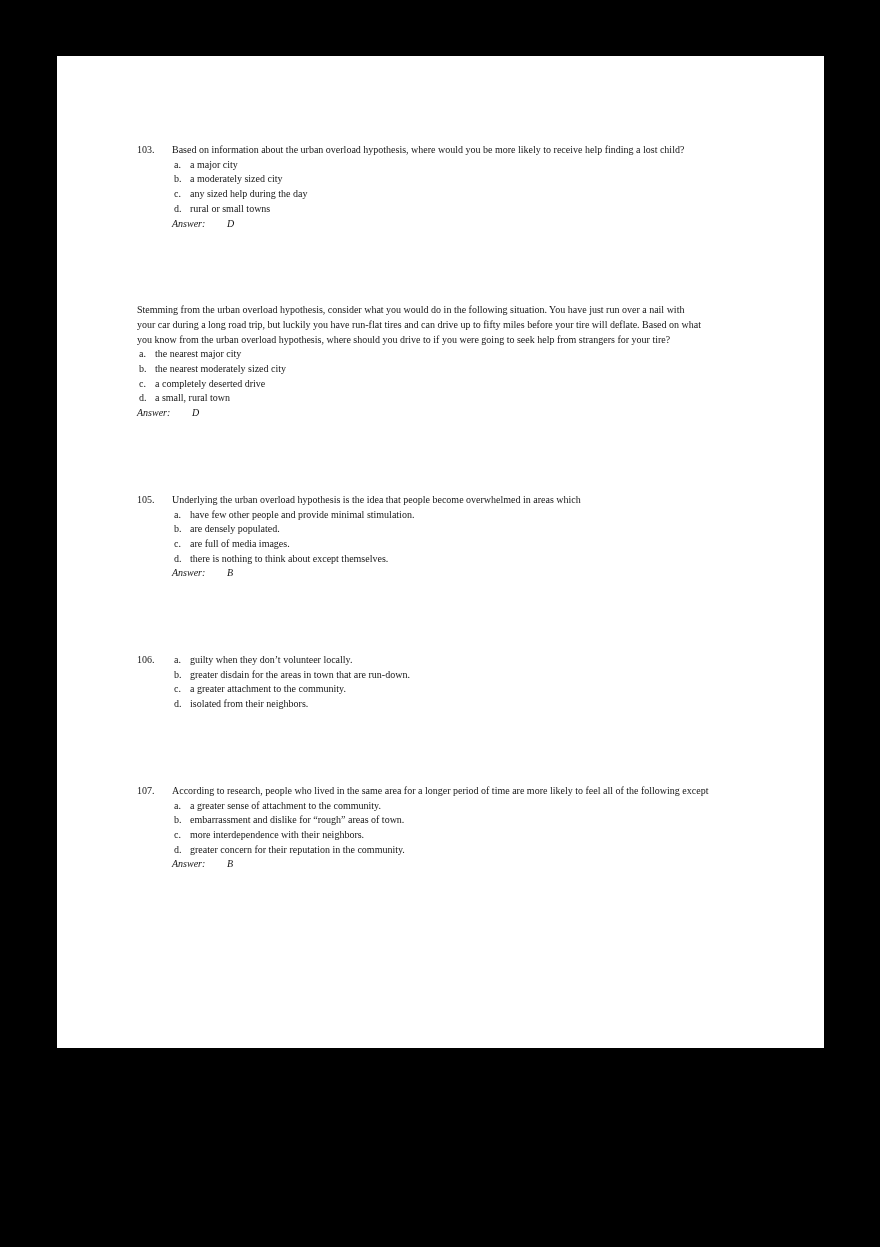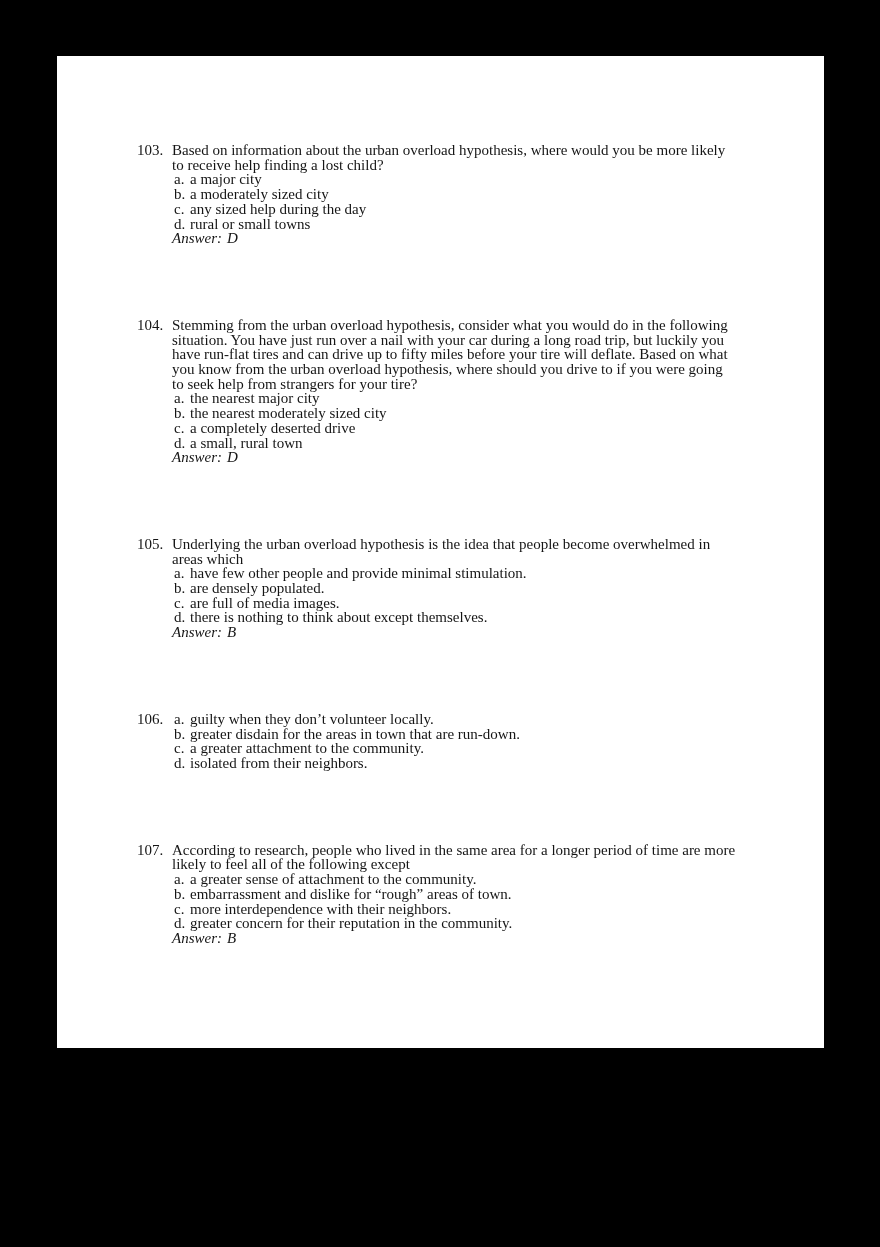--- a/index.html
+++ b/index.html
@@ -22,21 +22,21 @@
   }
   .content {
     position: absolute;
     left: 80px;
     top: 87px;
     width: 610px;
   }
   .question {
     display: flex;
     margin-bottom: 72px;
-    font-size: 15px;
+    font-size: 10px;
     line-height: 14.7px;
   }
   .q-num {
     width: 35px;
     flex-shrink: 0;
   }
   .q-body {
     width: 565px;
   }
   .option-row {
@@ -87,21 +87,20 @@
           <span class="option-text">rural or small towns</span>
         </div>
           </div>
       <div class="answer-line">
         <span class="answer-label">Answer:</span><span class="answer-value">D</span>
       </div>
     </div>
   </div>
 
   <div class="question">
-    <div class="q-num">104.</div>
     <div class="q-body">
       <div class="q-stem">Stemming from the urban overload hypothesis, consider what you would do in the following situation. You have just run over a nail with your car during a long road trip, but luckily you have run-flat tires and can drive up to fifty miles before your tire will deflate. Based on what you know from the urban overload hypothesis, where should you drive to if you were going to seek help from strangers for your tire?</div>
       <div class="options">
 
       <div class="option-row">
           <span class="option-letter">a.</span>
           <span class="option-text">the nearest major city</span>
         </div>
             <div class="option-row">
           <span class="option-letter">b.</span>

